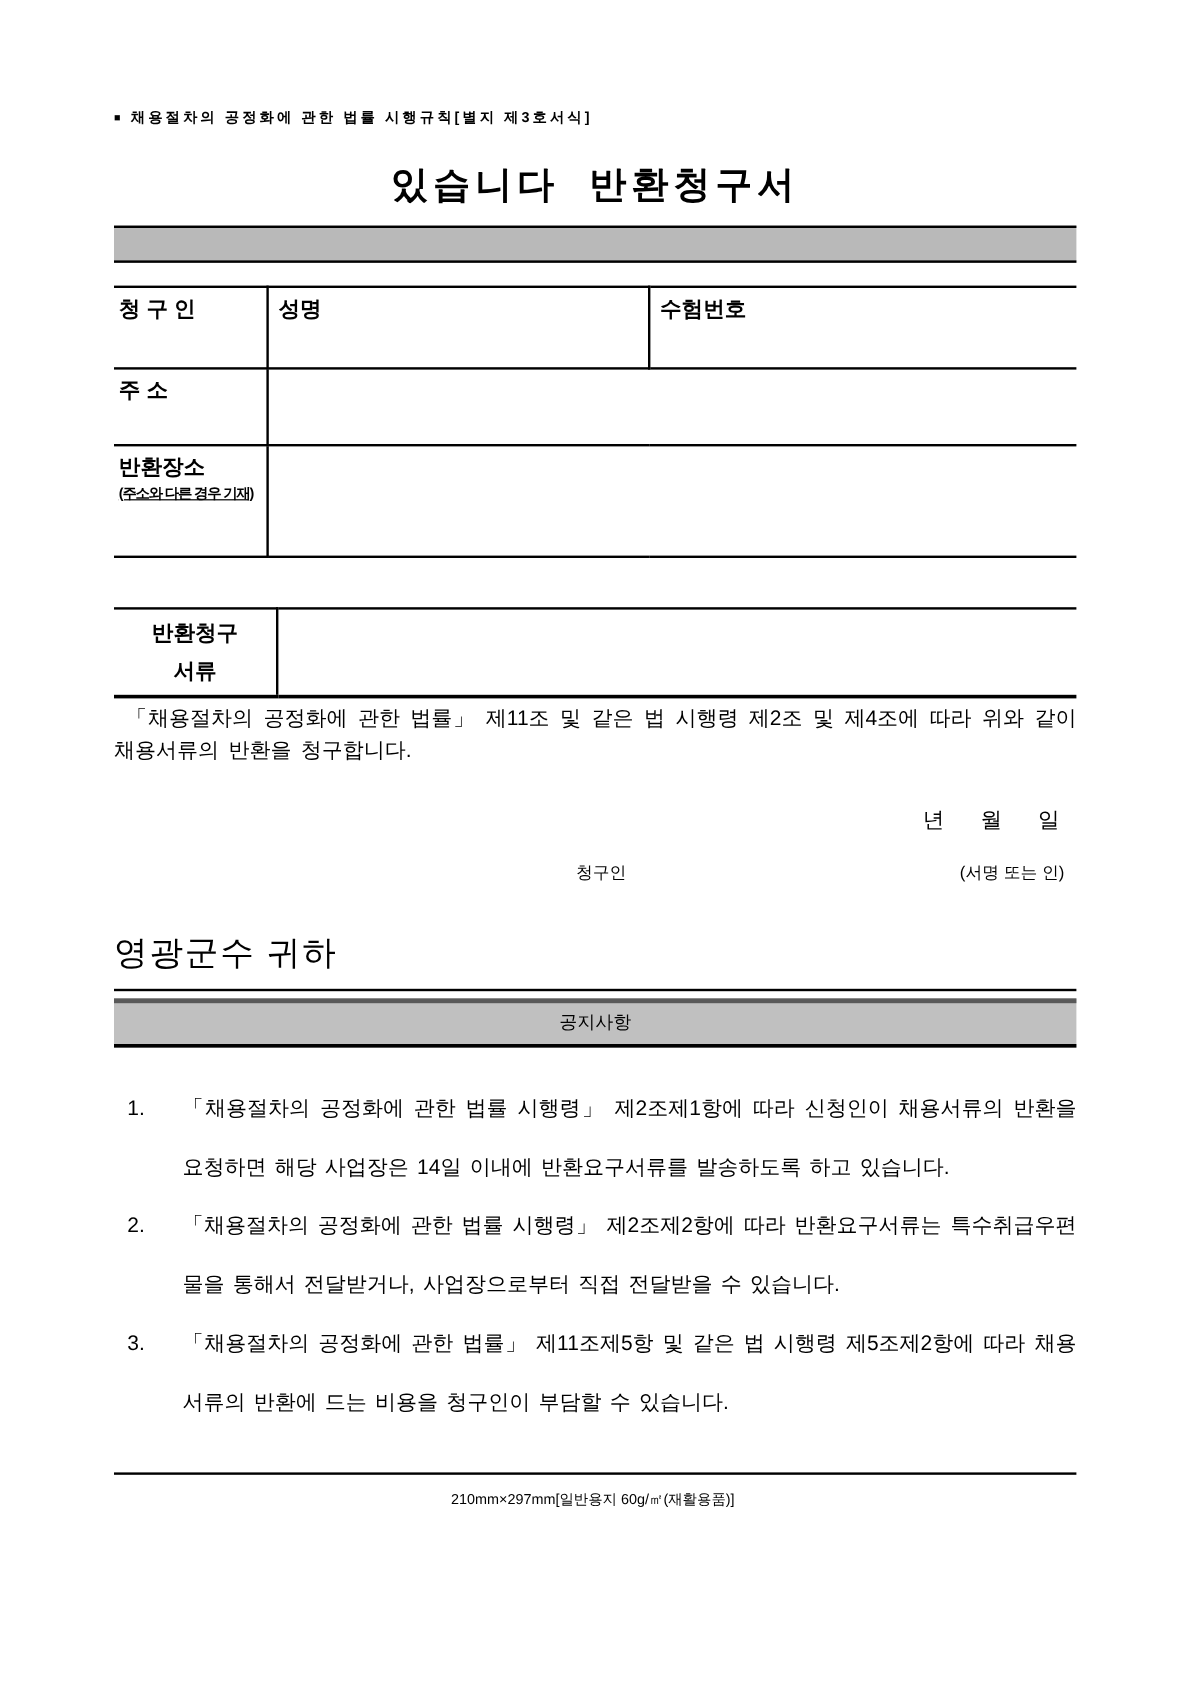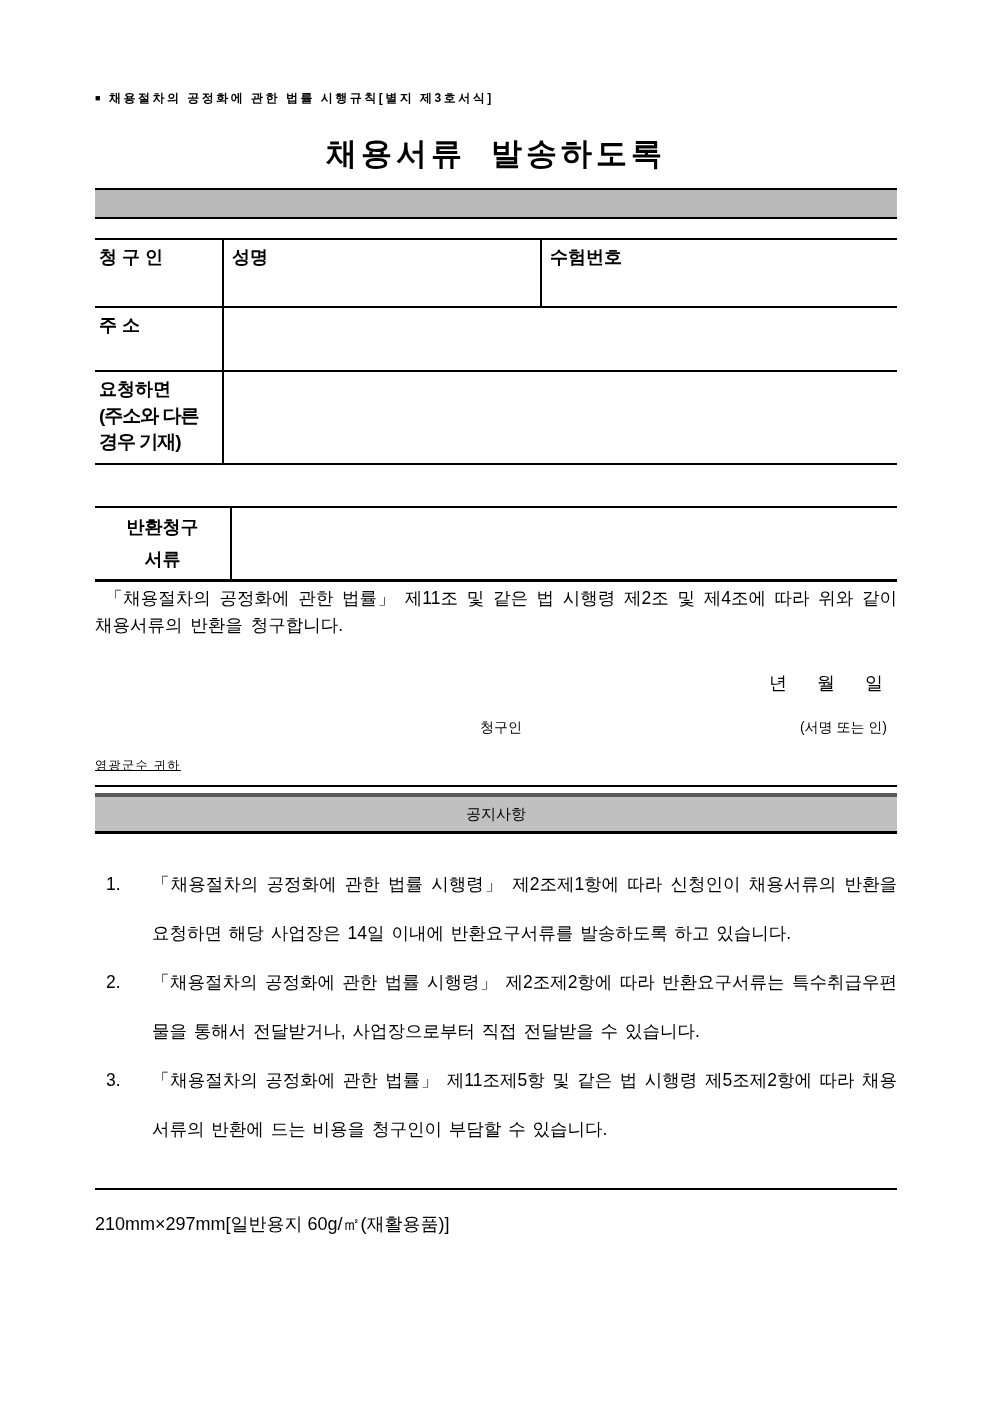--- a/index.html
+++ b/index.html
@@ -39,21 +39,21 @@
   }
   table.form td.lbl {
     width: 119px; text-align: left;
     border-right: 2px solid #000;
     padding-left: 4px; padding-right: 4px;
   }
   table.form tr.r1 td { height: 56px; }
   table.form tr.r2 td { height: 52px; }
   table.form tr.r3 td { height: 81px; }
   td.name-cell { width: 300px; border-right: 2px solid #000; }
-  .lbl-note { font-size: 19px; letter-spacing: -1px; line-height: 1.35; margin-top: 2px; }
+  .lbl-note { font-size: 12px; letter-spacing: -1px; line-height: 1.35; margin-top: 2px; text-decoration: underline; }
 
   
   table.docs { width: 100%; border-collapse: collapse; margin-top: 41px; }
   table.docs td {
     border-top: 2px solid #000; border-bottom: 3px solid #000;
     vertical-align: middle; padding: 4px 8px;
     font-size: 18px; font-weight: bold;
   }
   table.docs td.lbl {
     width: 119px; text-align: center;
@@ -72,70 +72,70 @@
     margin-top: 32px; text-align: right; padding-right: 14px;
     font-size: 18px; white-space: pre;
   }
 
   
   .sig-row { margin-top: 24px; position: relative; height: 26px; font-size: 14px; }
   .sig-row .applicant { position: absolute; left: 385px; top: 0; }
   .sig-row .sign-note { position: absolute; right: 10px; top: 0; white-space: pre; }
 
   
-  .recipient { margin-top: 12px; font-size: 12px; letter-spacing: 1.5px; text-decoration: underline; }
+  .recipient { margin-top: 30px; font-size: 28px; letter-spacing: 1.5px; }
 
   .rule { border: none; border-top: 2px solid #000; margin: 11px 0 0 0; }
 
   
   .notice-bar {
     margin-top: 6px; height: 34px;
     background: #c0c0c0;
     border-top: 4px solid #595959; border-bottom: 3px solid #000;
     text-align: center; line-height: 34px; font-size: 15px;
   }
 
   
   .notice-list { margin-top: 26px; }
   .notice-item { display: flex; font-size: 17.5px; line-height: 49px; text-align: justify; }
   .notice-item .num { width: 34px; padding-left: 11px; flex-shrink: 0; }
   .notice-item .txt { flex: 1; word-spacing: 2px; margin-left: 12px; }
 
   .bottom-rule { border: none; border-top: 2px solid #000; margin: 34px 0 0 0; }
 
-  .paper-note { margin-top: 22px; text-align: left; font-size: 18px; padding-right: 4px; }
+  .paper-note { margin-top: 12px; text-align: center; font-size: 12px; padding-right: 4px; }
 </style>
 </head>
 <body>
 
 <div class="page">
   <div class="content">
 
     <div class="reg-note">
       <span class="bullet">■</span><span>채용절차의 공정화에 관한 법률 시행규칙[별지 제3호서식]</span>
     </div>
 
-    <div class="doc-title">채용서류  발송하도록</div>
+    <div class="doc-title">있습니다  반환청구서</div>
 
     <div class="gray-bar"></div>
 
     <table class="form">
       <tbody>
           <tr class="r1">
         <td class="lbl">청 구 인</td>
         <td class="name-cell">성명</td>
         <td>수험번호</td>
       </tr>
       <tr class="r2">
         <td class="lbl">주 소</td>
         <td colspan="2"></td>
       </tr>
       <tr class="r3">
         <td class="lbl">
-          <div>요청하면</div>
+          <div>반환장소</div>
           <div class="lbl-note">(주소와 다른 경우 기재)</div>
         </td>
         <td colspan="2"></td>
       </tr>
     </tbody>
       </table>
 
     <table class="docs">
       <tbody>
           <tr>

